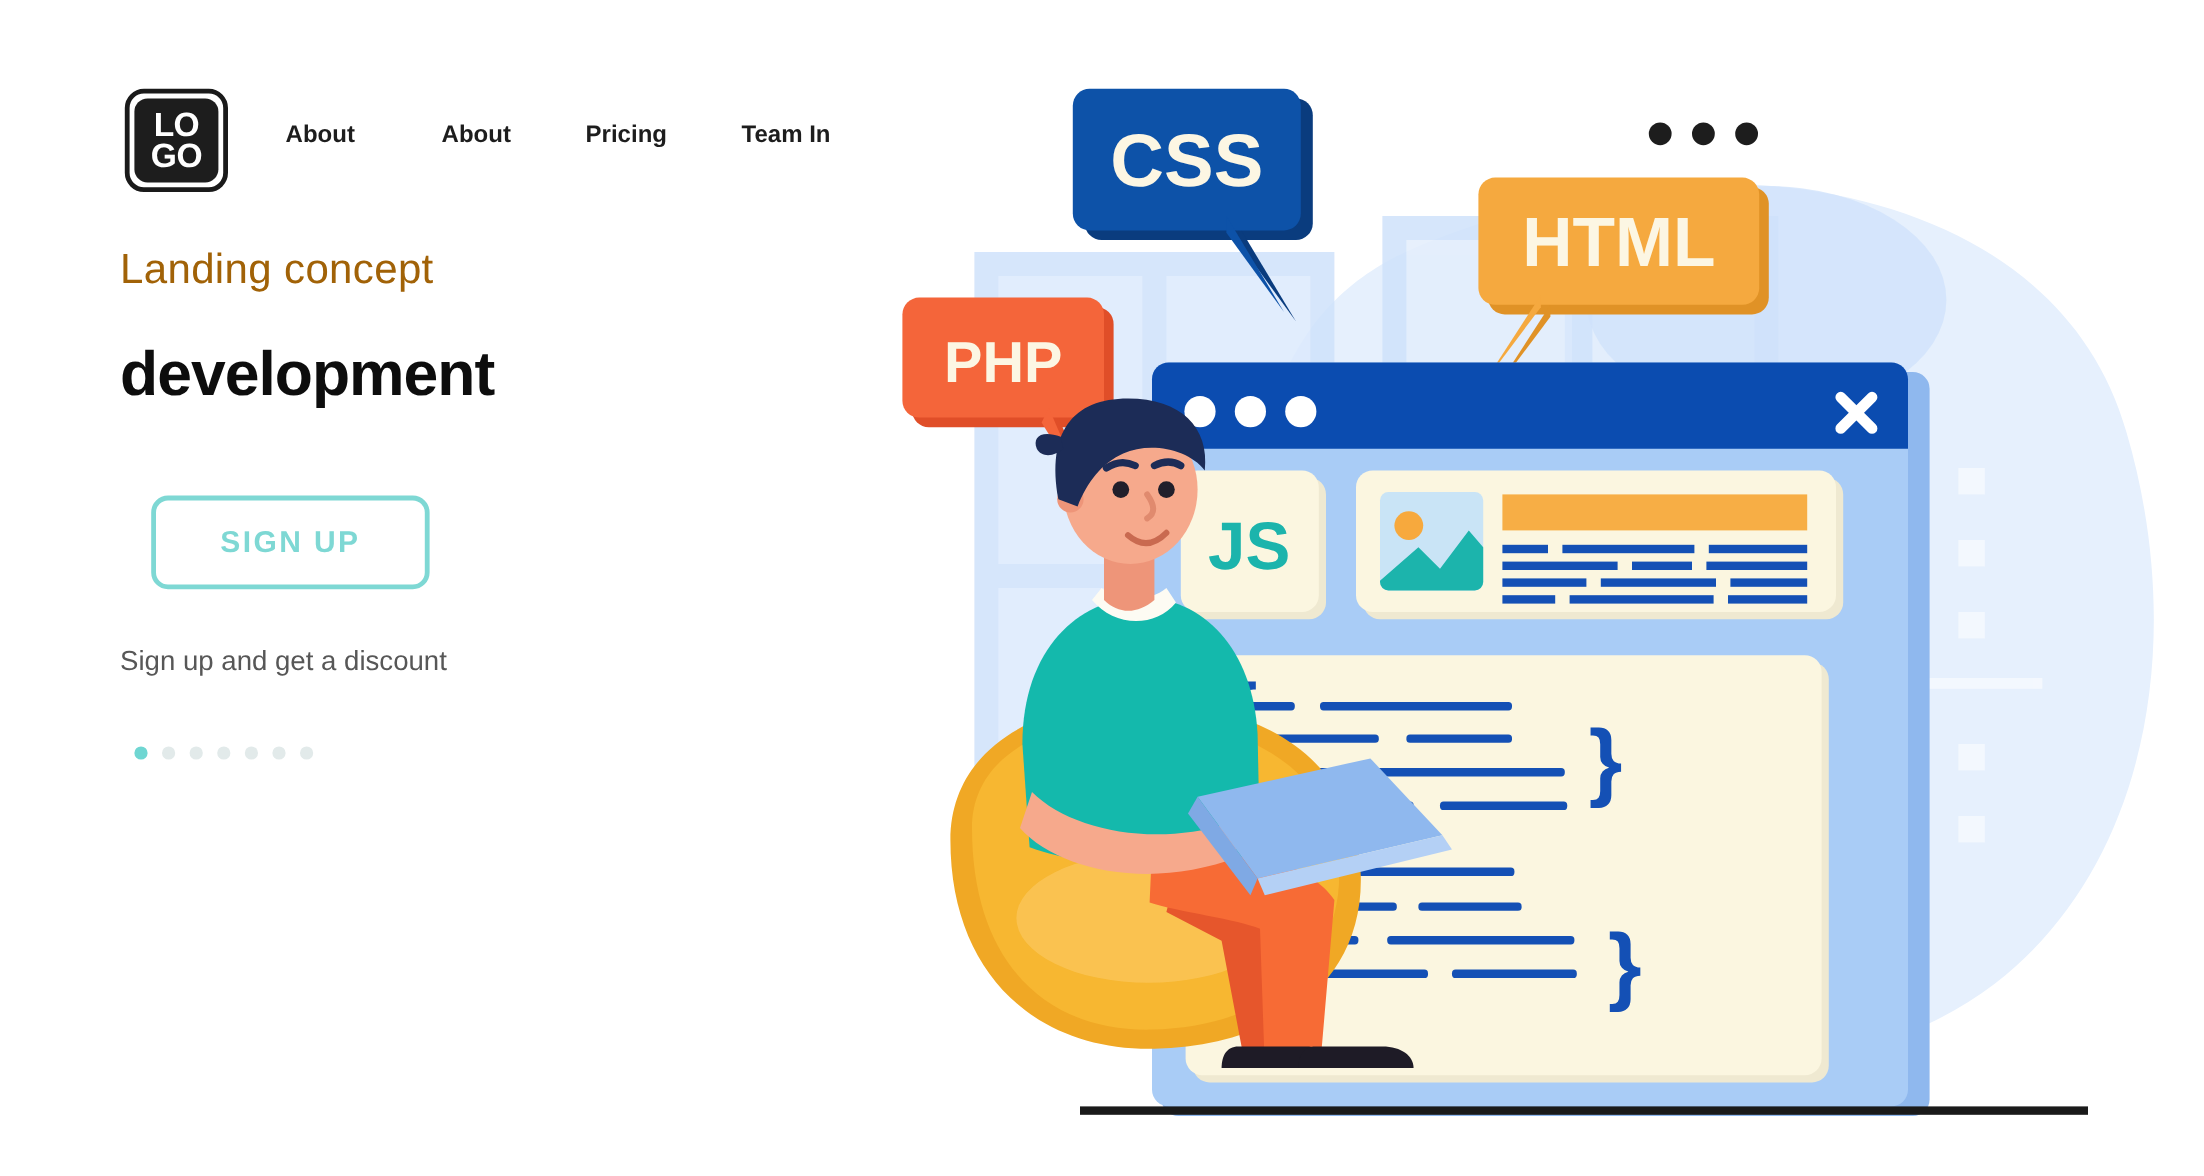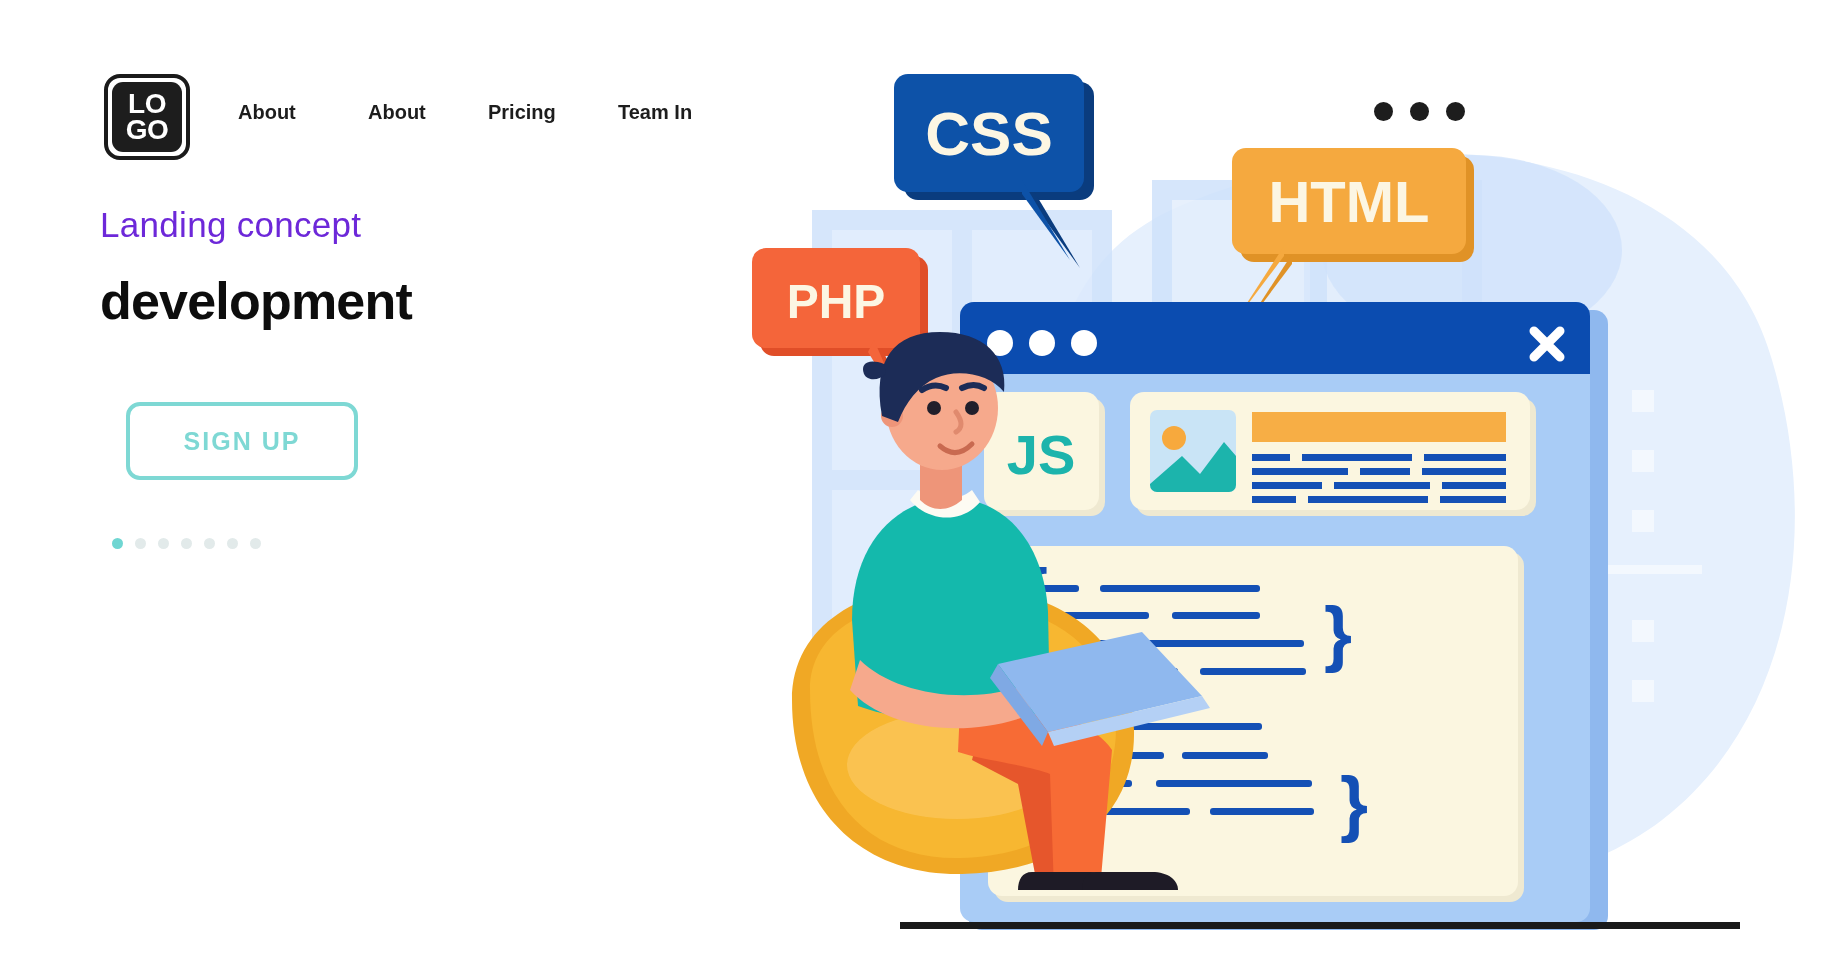--- a/index.html
+++ b/index.html
@@ -82,24 +82,24 @@
     background: #1d1d1d;
   }
 
   
   #left-panel {
     position: absolute;
     left: 100px; top: 205px;
     width: 620px;
   }
   #eyebrow {
-    color: #6d28d9;
+    color: #a16207;
     font-size: 35px;
     letter-spacing: 0.3px;
-    margin-bottom: 28px;
+    margin-bottom: 39px;
   }
   #title-main {
     color: #0d0d0d;
     font-size: 94px;
     font-weight: bold;
     letter-spacing: -2px;
     line-height: 0.95;
   }
   #title-sub {
     color: #0d0d0d;
@@ -181,20 +181,21 @@
       <span class="dot"></span>
     </div>
   </div>
 
   <div id="left-panel">
     <div id="eyebrow">Landing concept</div>
     <div id="title-sub">development</div>
 
     <div id="signup-btn">SIGN UP</div>
 
+    <div id="discount-note">Sign up and get a discount</div>
 
     <div id="pager">
       <span class="pager-dot active"></span>
       <span class="pager-dot"></span>
       <span class="pager-dot"></span>
       <span class="pager-dot"></span>
       <span class="pager-dot"></span>
       <span class="pager-dot"></span>
       <span class="pager-dot"></span>
     </div>

